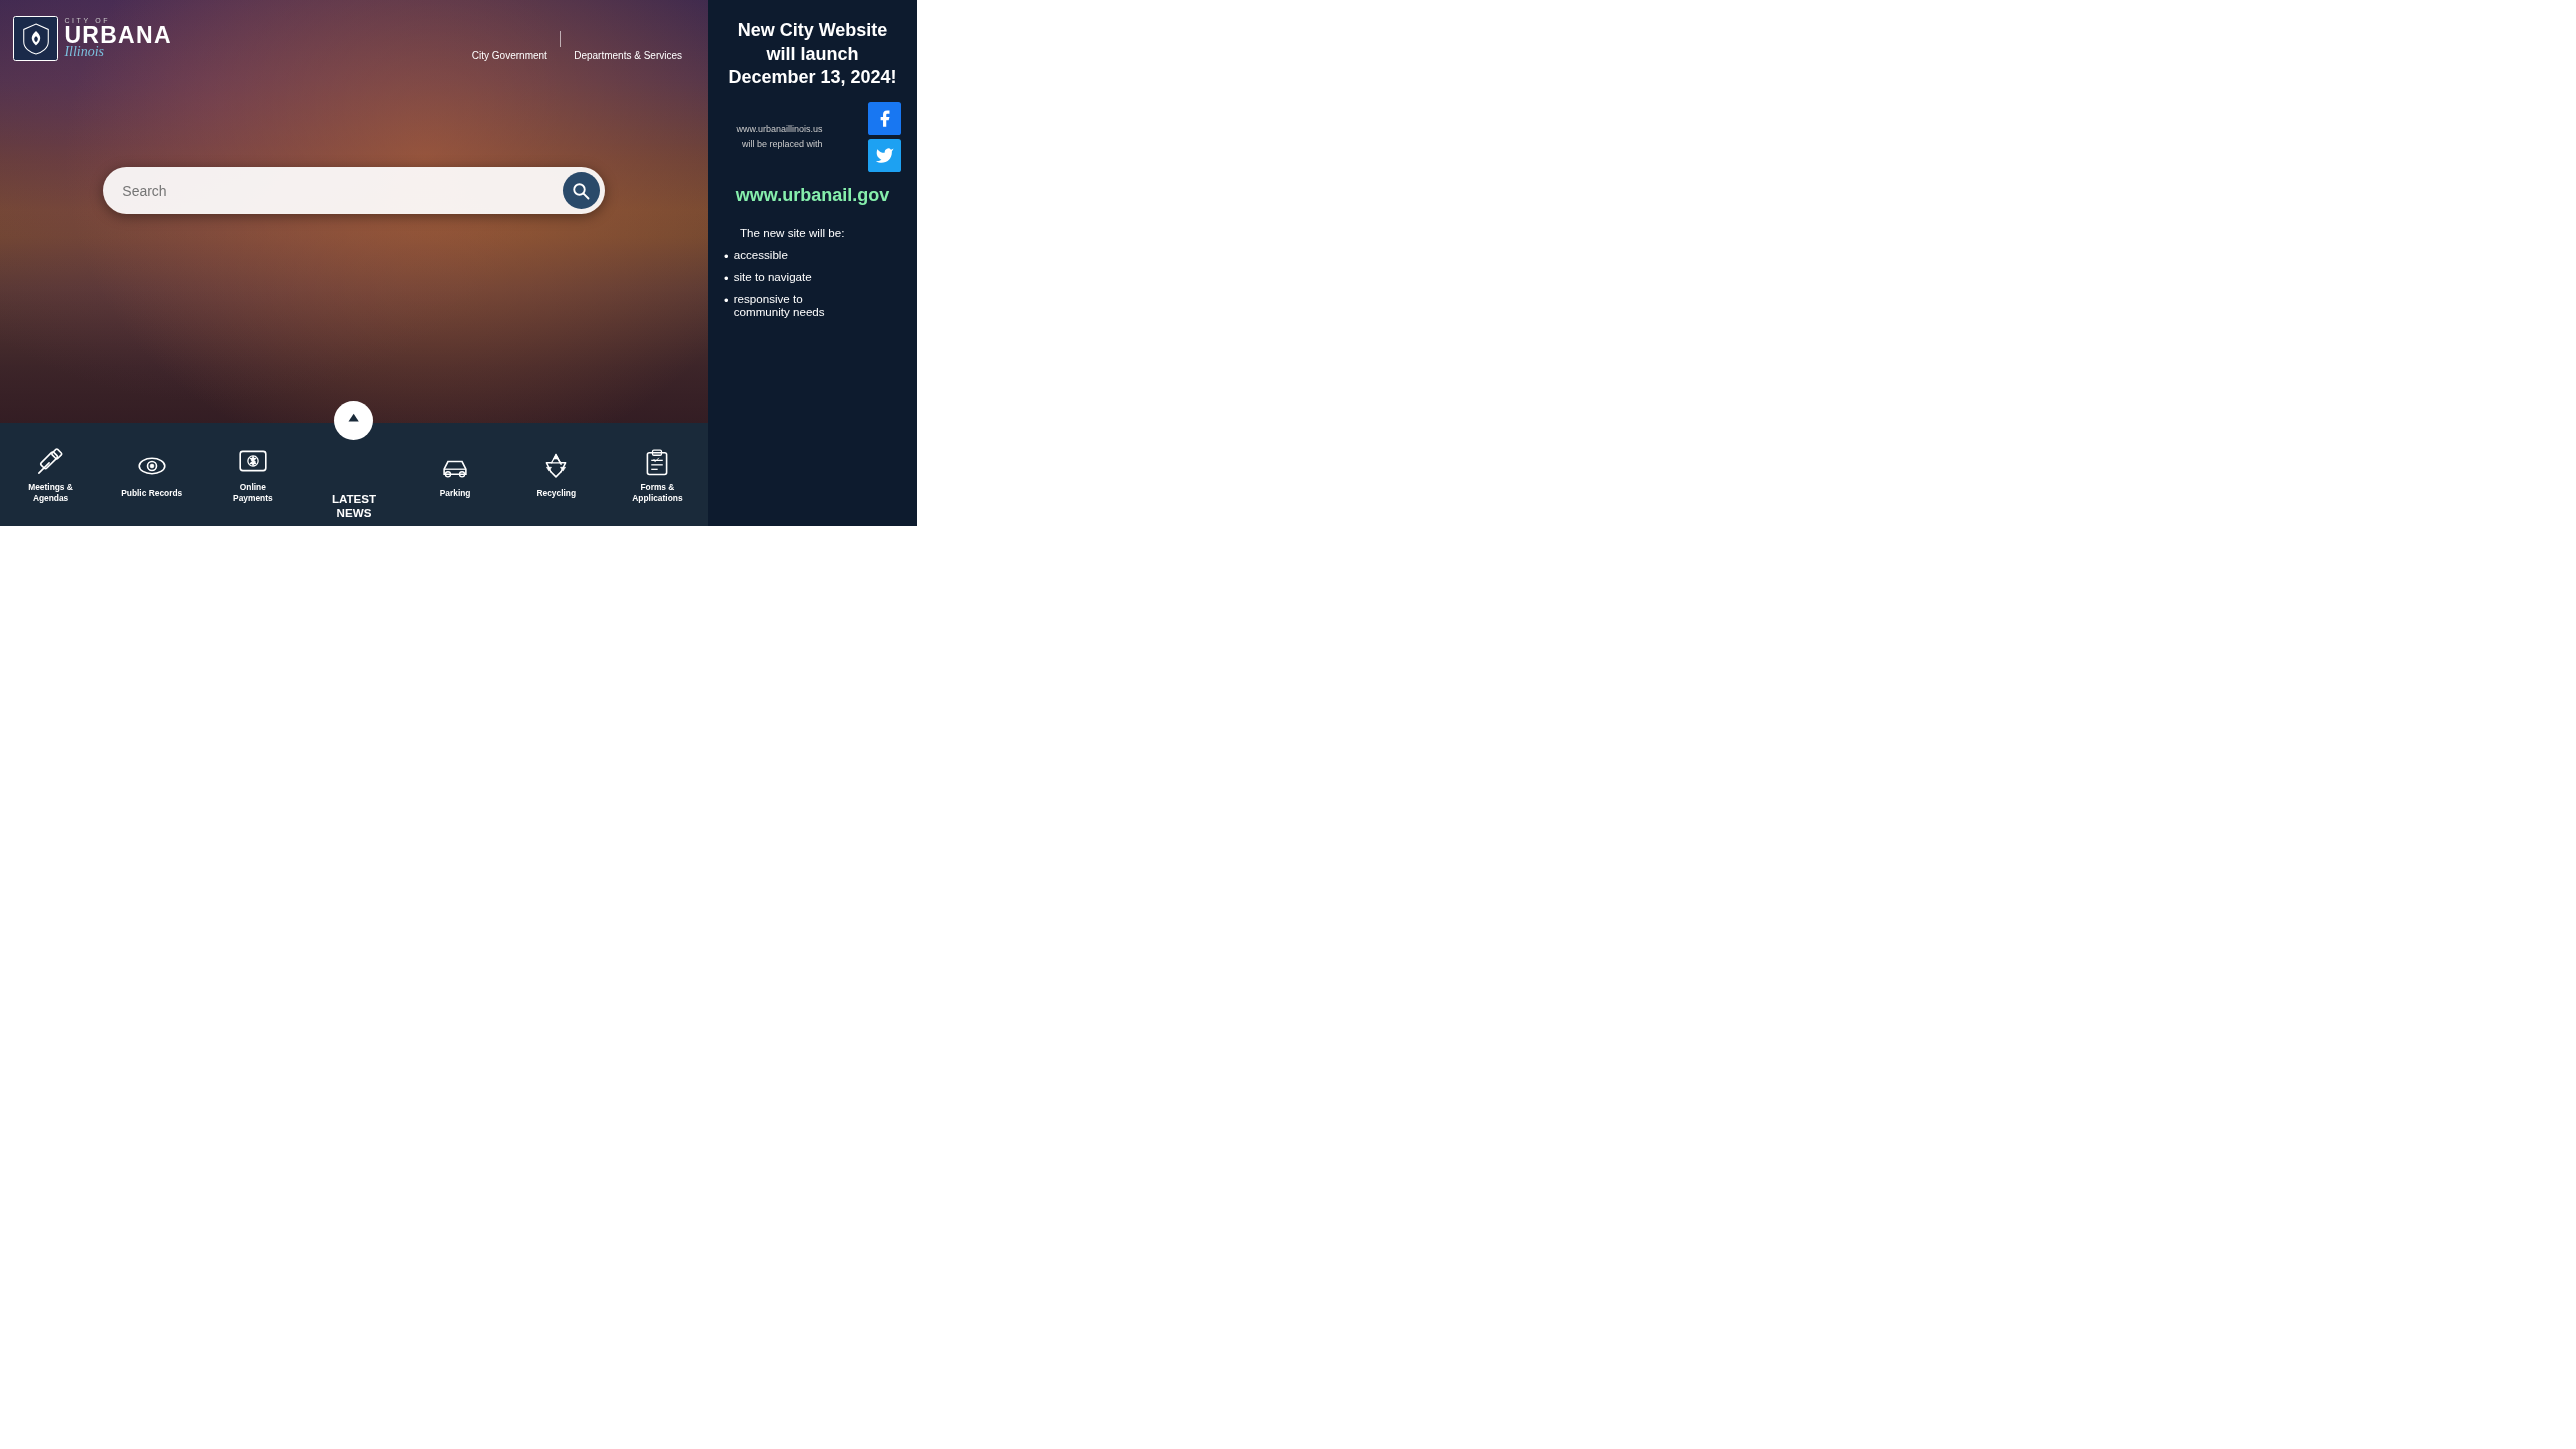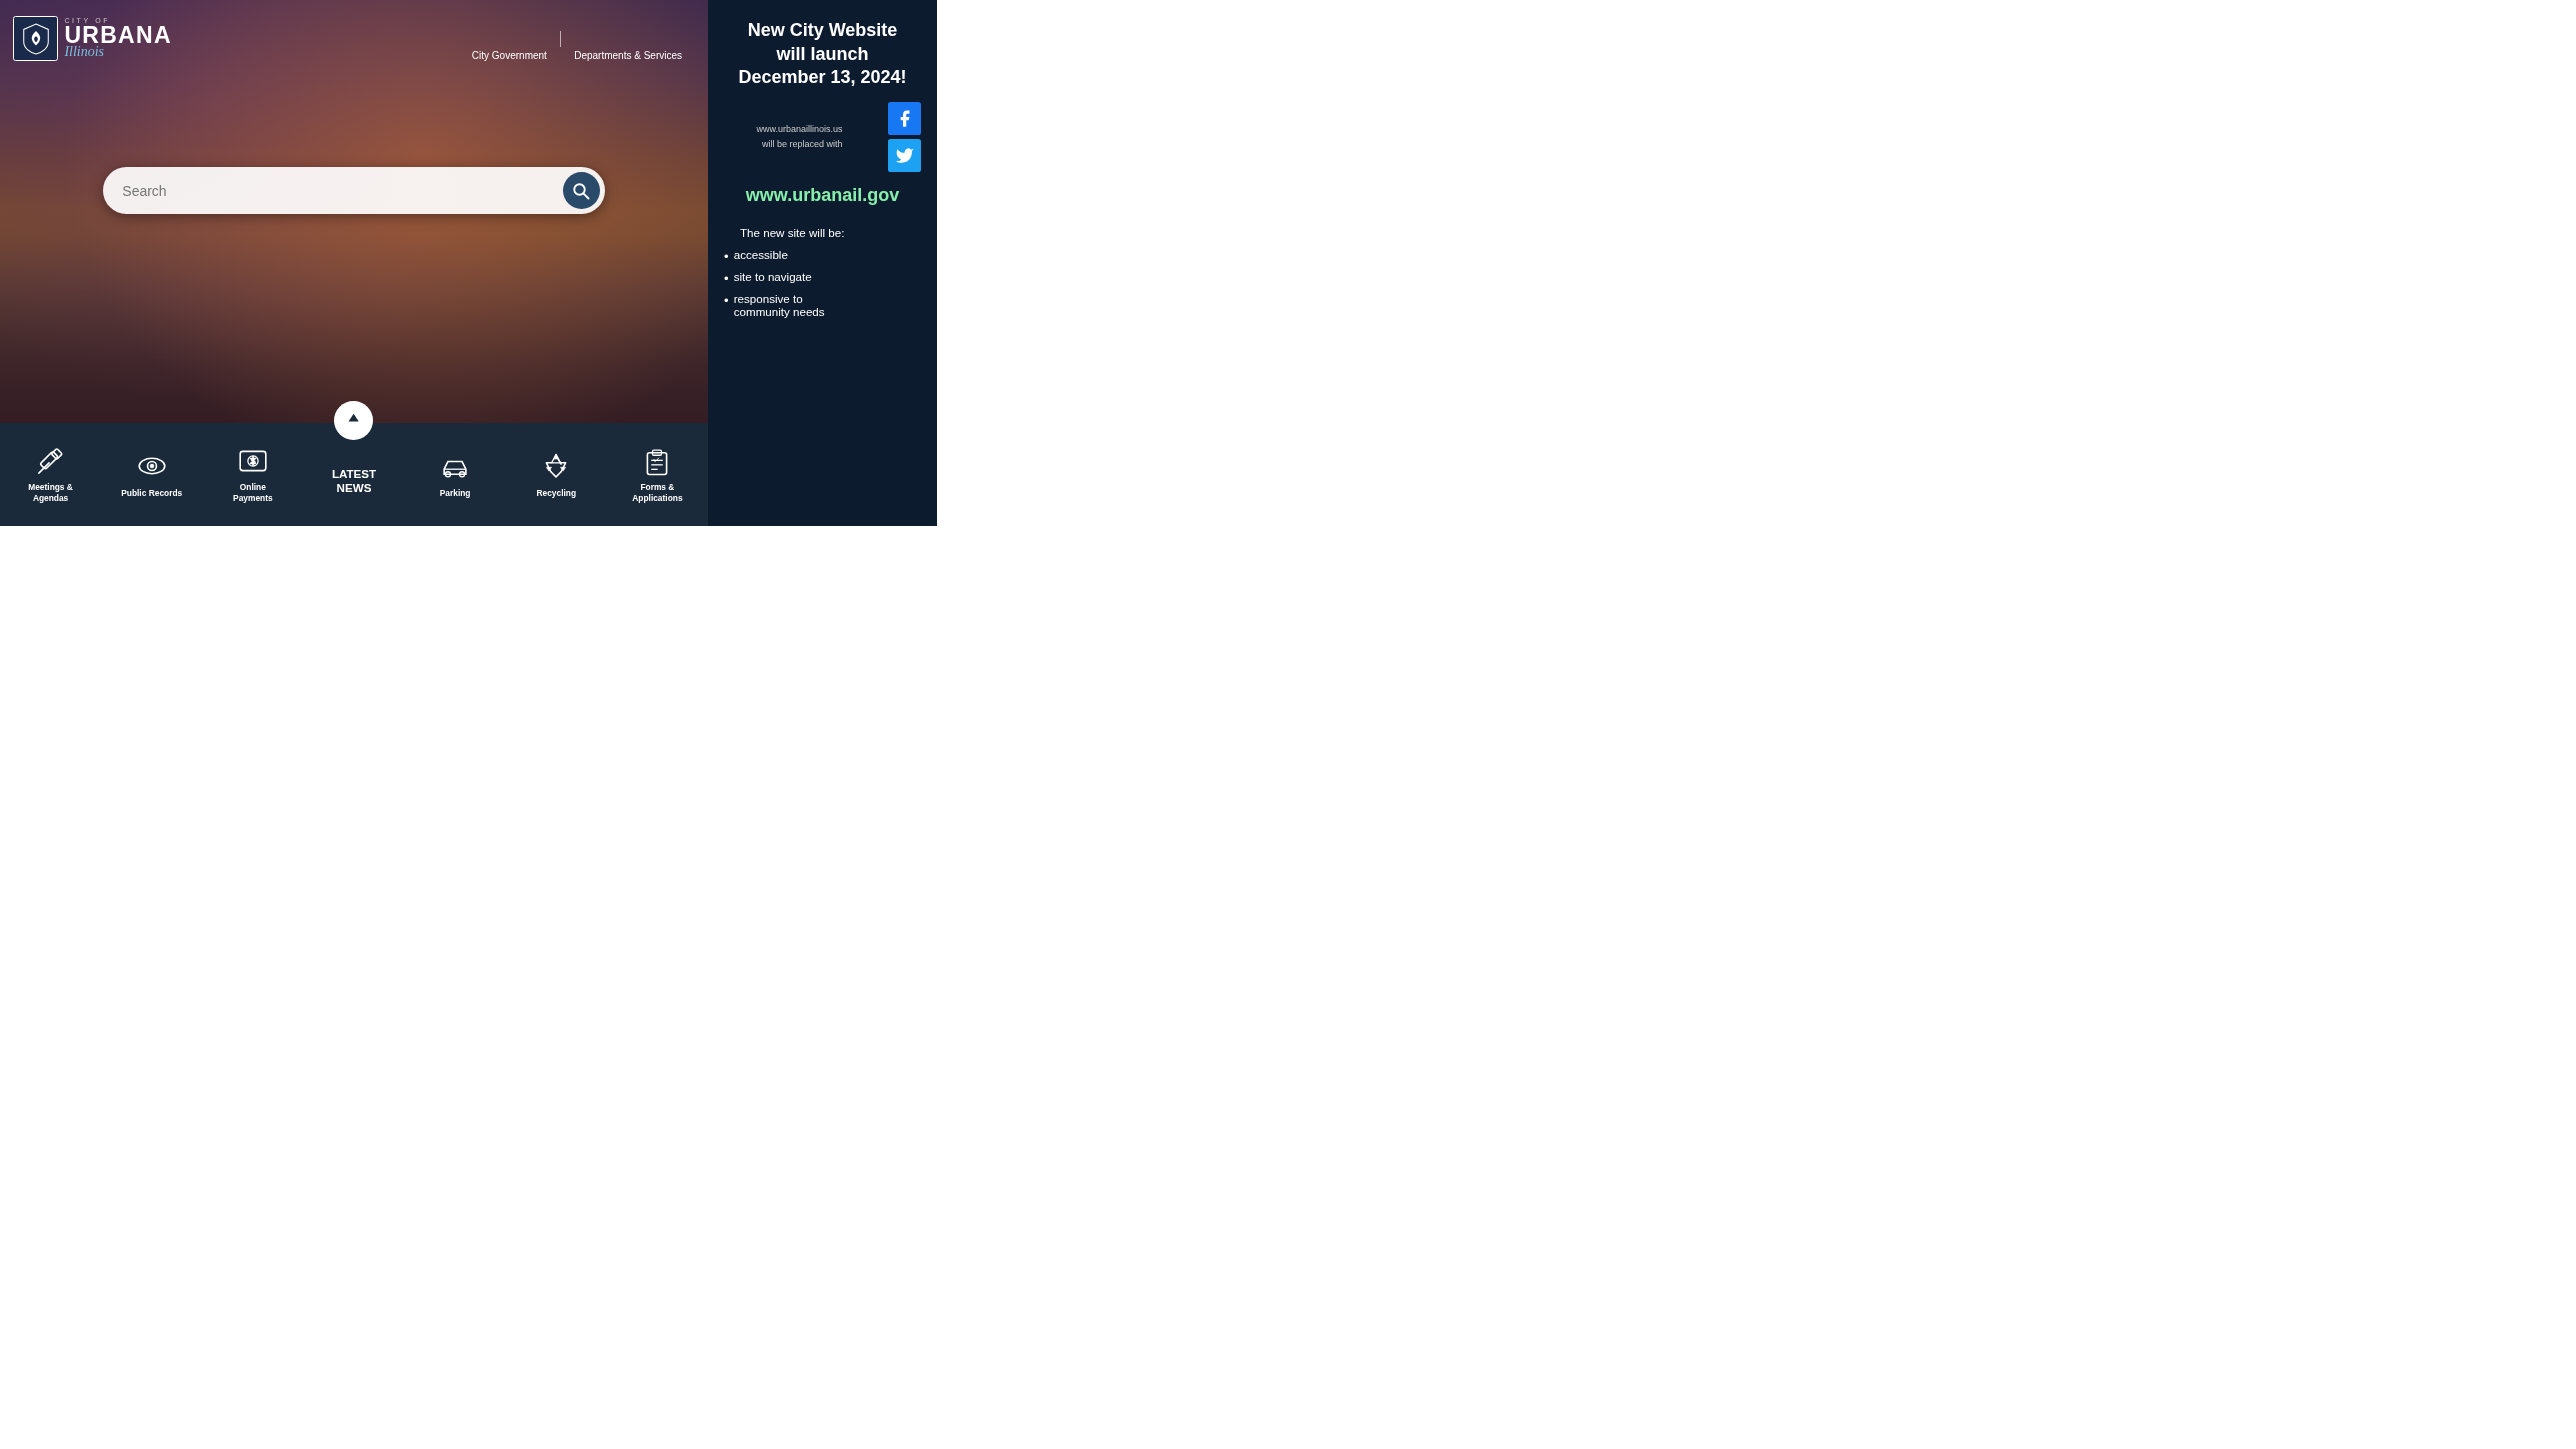--- a/index.html
+++ b/index.html
@@ -226,21 +226,21 @@
       line-height: 1.3;
     }
 
     
     #latest-news-item {
       position: relative;
       flex: 1;
       display: flex;
       flex-direction: column;
       align-items: center;
-      justify-content: center;
+      justify-content: flex-end;
       color: white;
       cursor: pointer;
       padding: 6.4px 3.2px;
     }
 
     #latest-news-up-arrow {
       position: absolute;
       top: -22.5px;
       width: 39px;
       height: 39px;
@@ -260,21 +260,21 @@
     .latest-news-text {
       font-size: 11.6px;
       font-weight: bold;
       text-align: center;
       margin-top: 13px;
       line-height: 1.2;
     }
 
     
     #sidebar {
-      width: 229px;
+      width: 209px;
       background: #0d1b2e;
       color: white;
       padding: 19.3px 16px;
       display: flex;
       flex-direction: column;
       gap: 13px;
     }
 
     #new-site-title {
       font-size: 18px;

